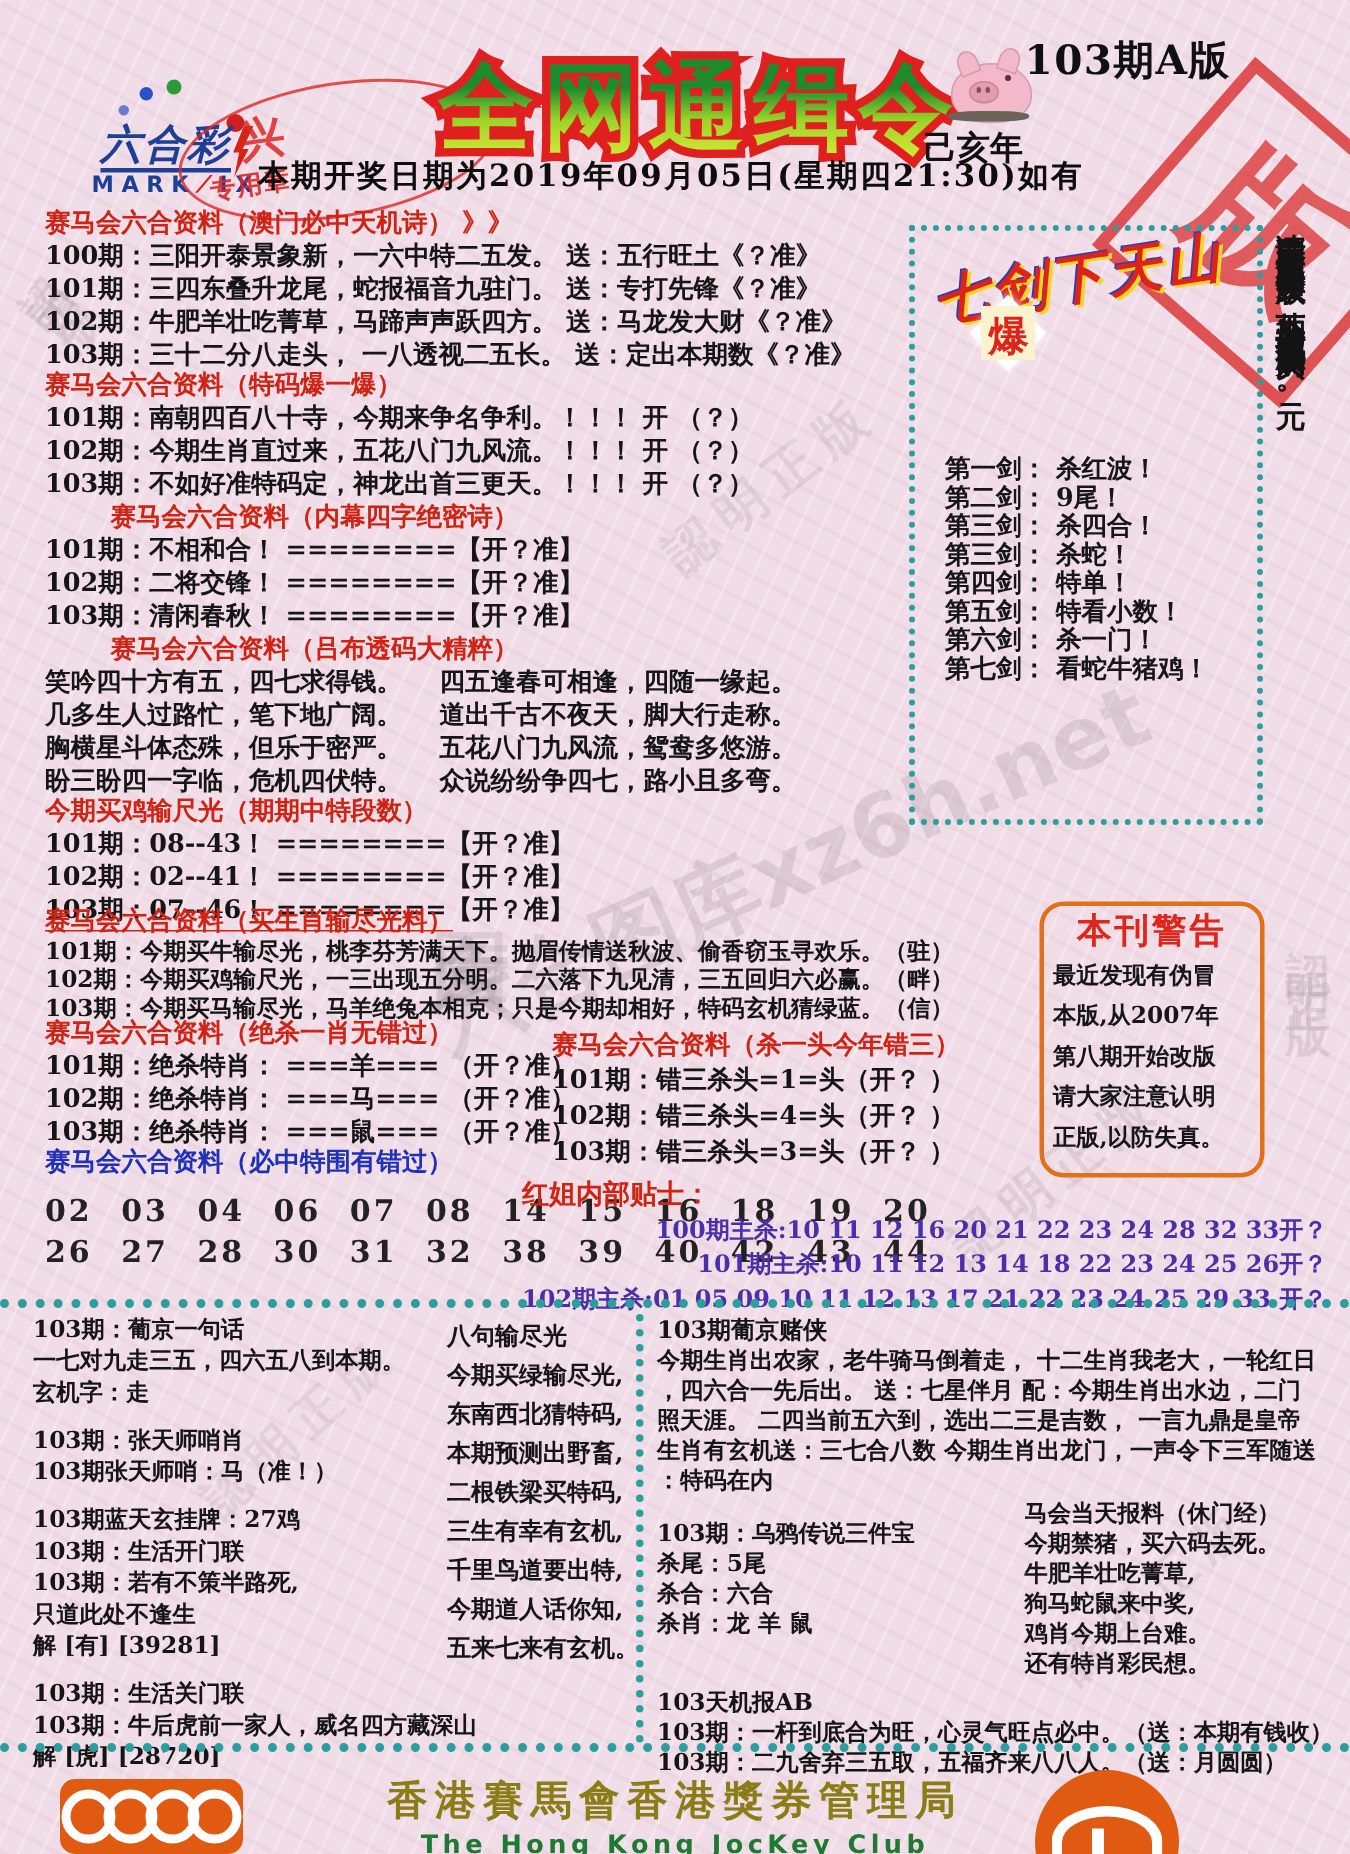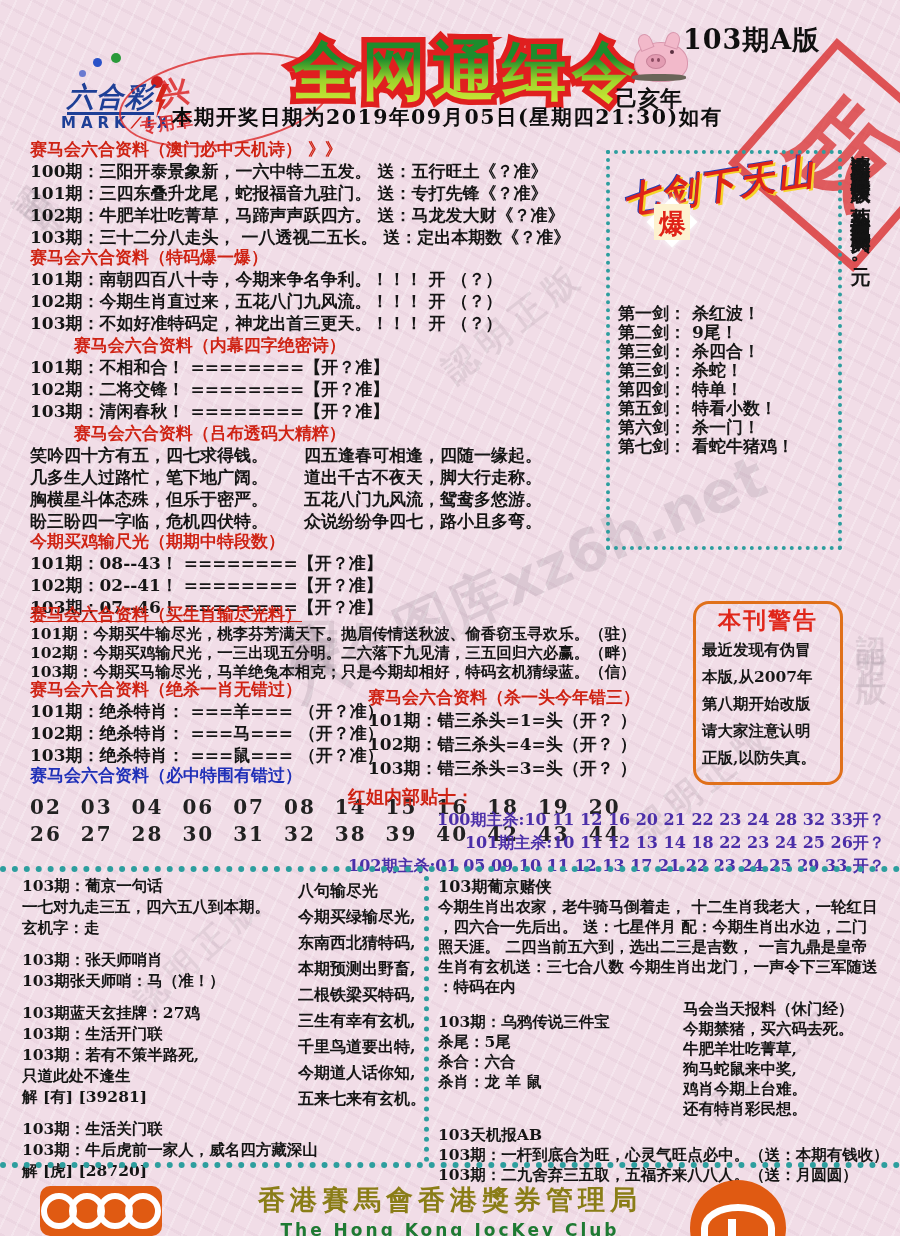--- a/index.html
+++ b/index.html
@@ -98,21 +98,21 @@
   </div>
 
   <div class="abs" style="left:30px;top:334px;text-align:center;">
     <div class="sec-title">赛马会六合资料（内幕四字绝密诗）</div>
     <div class="row">101期：不相和合！ ========【开？准】</div>
     <div class="row">102期：二将交锋！ ========【开？准】</div>
     <div class="row">103期：清闲春秋！ ========【开？准】</div>
     <div class="sec-title">赛马会六合资料（吕布透码大精粹）</div>
   </div>
 
-  <div class="abs" style="left:30px;top:444px;display:flex;gap:36px;text-align:right;">
+  <div class="abs" style="left:30px;top:444px;display:flex;gap:25px;text-align:right;">
     <div>
       <div class="row">笑吟四十方有五，四七求得钱。</div>
       <div class="row">几多生人过路忙，笔下地广阔。</div>
       <div class="row">胸横星斗体态殊，但乐于密严。</div>
       <div class="row">盼三盼四一字临，危机四伏特。</div>
     </div>
     <div>
       <div class="row">四五逢春可相逢，四随一缘起。</div>
       <div class="row">道出千古不夜天，脚大行走称。</div>
       <div class="row">五花八门九风流，鸳鸯多悠游。</div>
@@ -161,21 +161,21 @@
     <div class="tips-row">102期主杀:01 05 09 10 11 12 13 17 21 22 23 24 25 29 33 开？</div>
   </div>
 
   <div class="abs swordbox" style="left:606px;top:150px;width:228px;height:392px;">
     <div class="abs b" style="left:12px;top:8px;font-size:36px;font-style:italic;color:#e02318;letter-spacing:3px;transform:rotate(-9deg);text-shadow:2px 2px 0 #f5d52a, -1px -1px 0 #2a3fb0;white-space:nowrap;">七剑下天山</div>
     <div class="abs" style="left:40px;top:46px;width:44px;height:44px;">
       <span class="abs" style="left:4px;top:4px;width:36px;height:36px;background:#fff;transform:rotate(45deg);box-shadow:0 0 6px #fff;"></span>
       <span class="abs" style="left:4px;top:4px;width:36px;height:36px;background:#fdf2d0;"></span>
       <span class="abs b" style="left:9px;top:6px;font-size:27px;color:#e02318;">爆</span>
     </div>
-    <div class="abs" style="left:8px;top:150px;">
+    <div class="abs" style="left:20px;top:150px;">
       <div class="sword-row">第一剑： 杀红波！</div>
       <div class="sword-row">第二剑： 9尾！</div>
       <div class="sword-row">第三剑： 杀四合！</div>
       <div class="sword-row">第三剑： 杀蛇！</div>
       <div class="sword-row">第四剑： 特单！</div>
       <div class="sword-row">第五剑： 特看小数！</div>
       <div class="sword-row">第六剑： 杀一门！</div>
       <div class="sword-row">第七剑： 看蛇牛猪鸡！</div>
     </div>
   </div>

